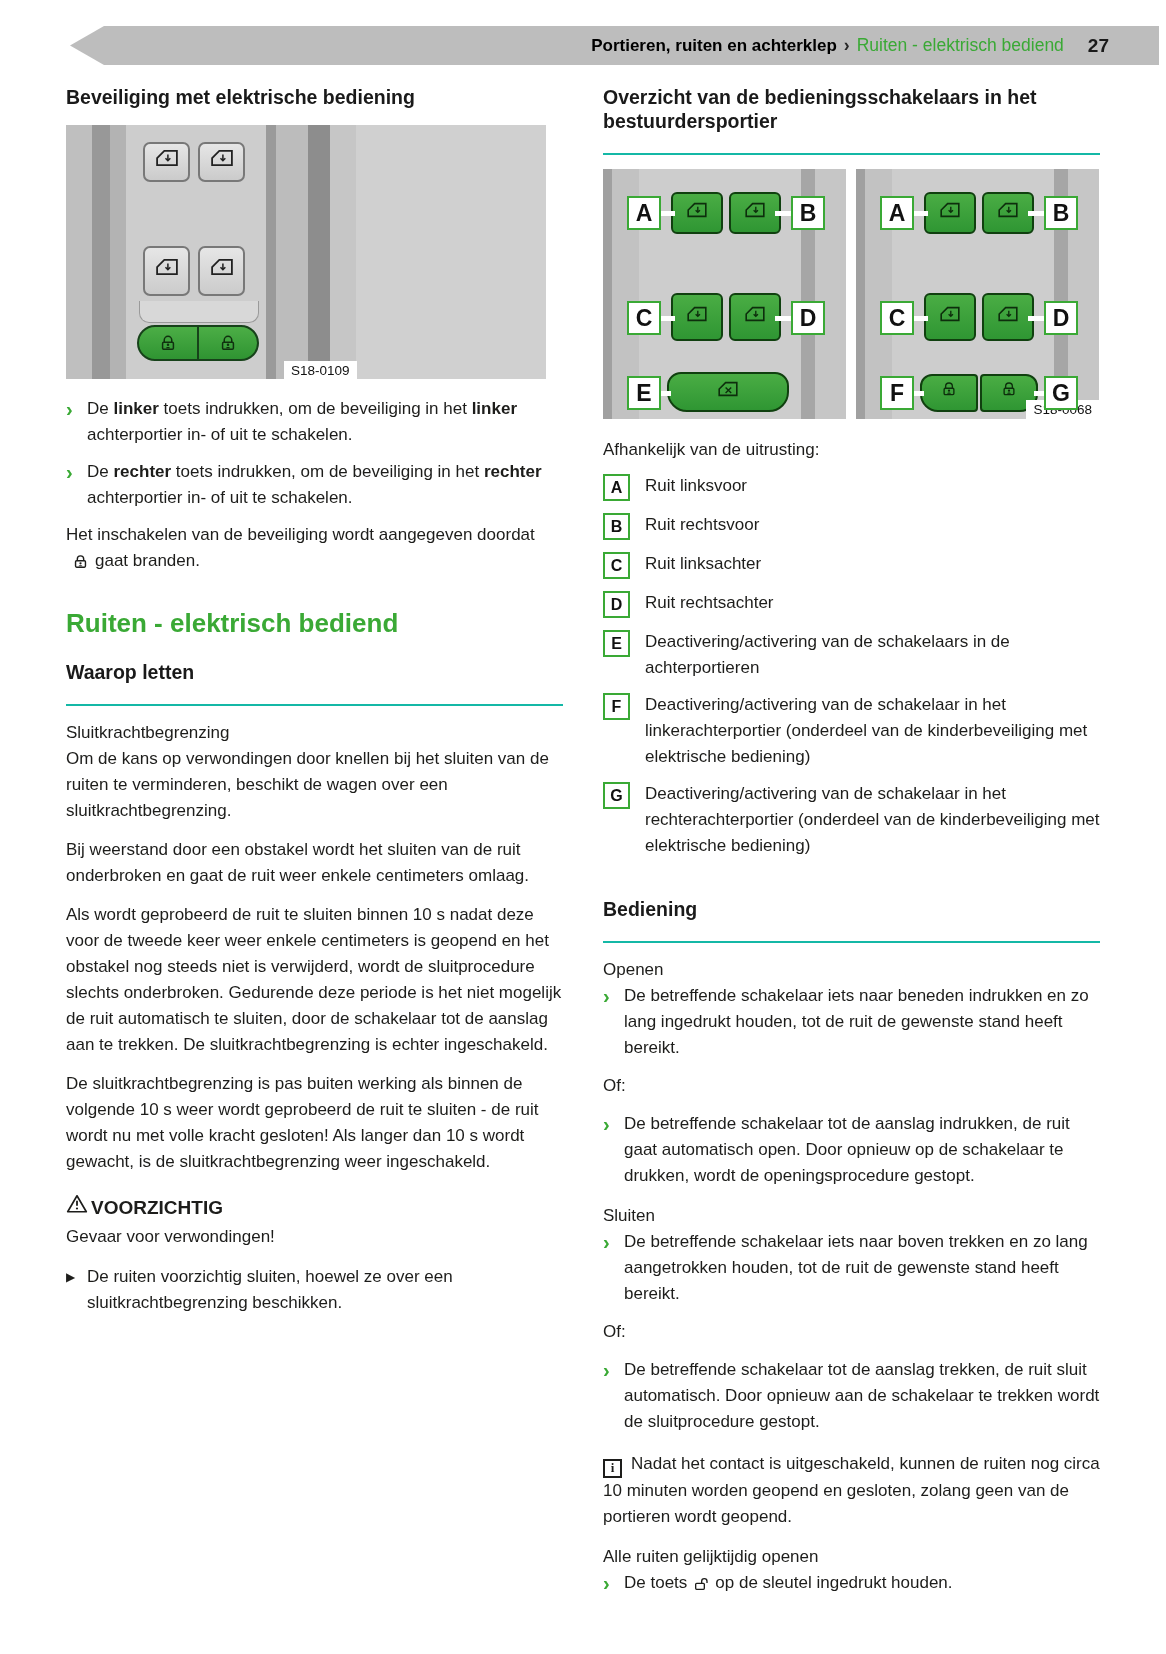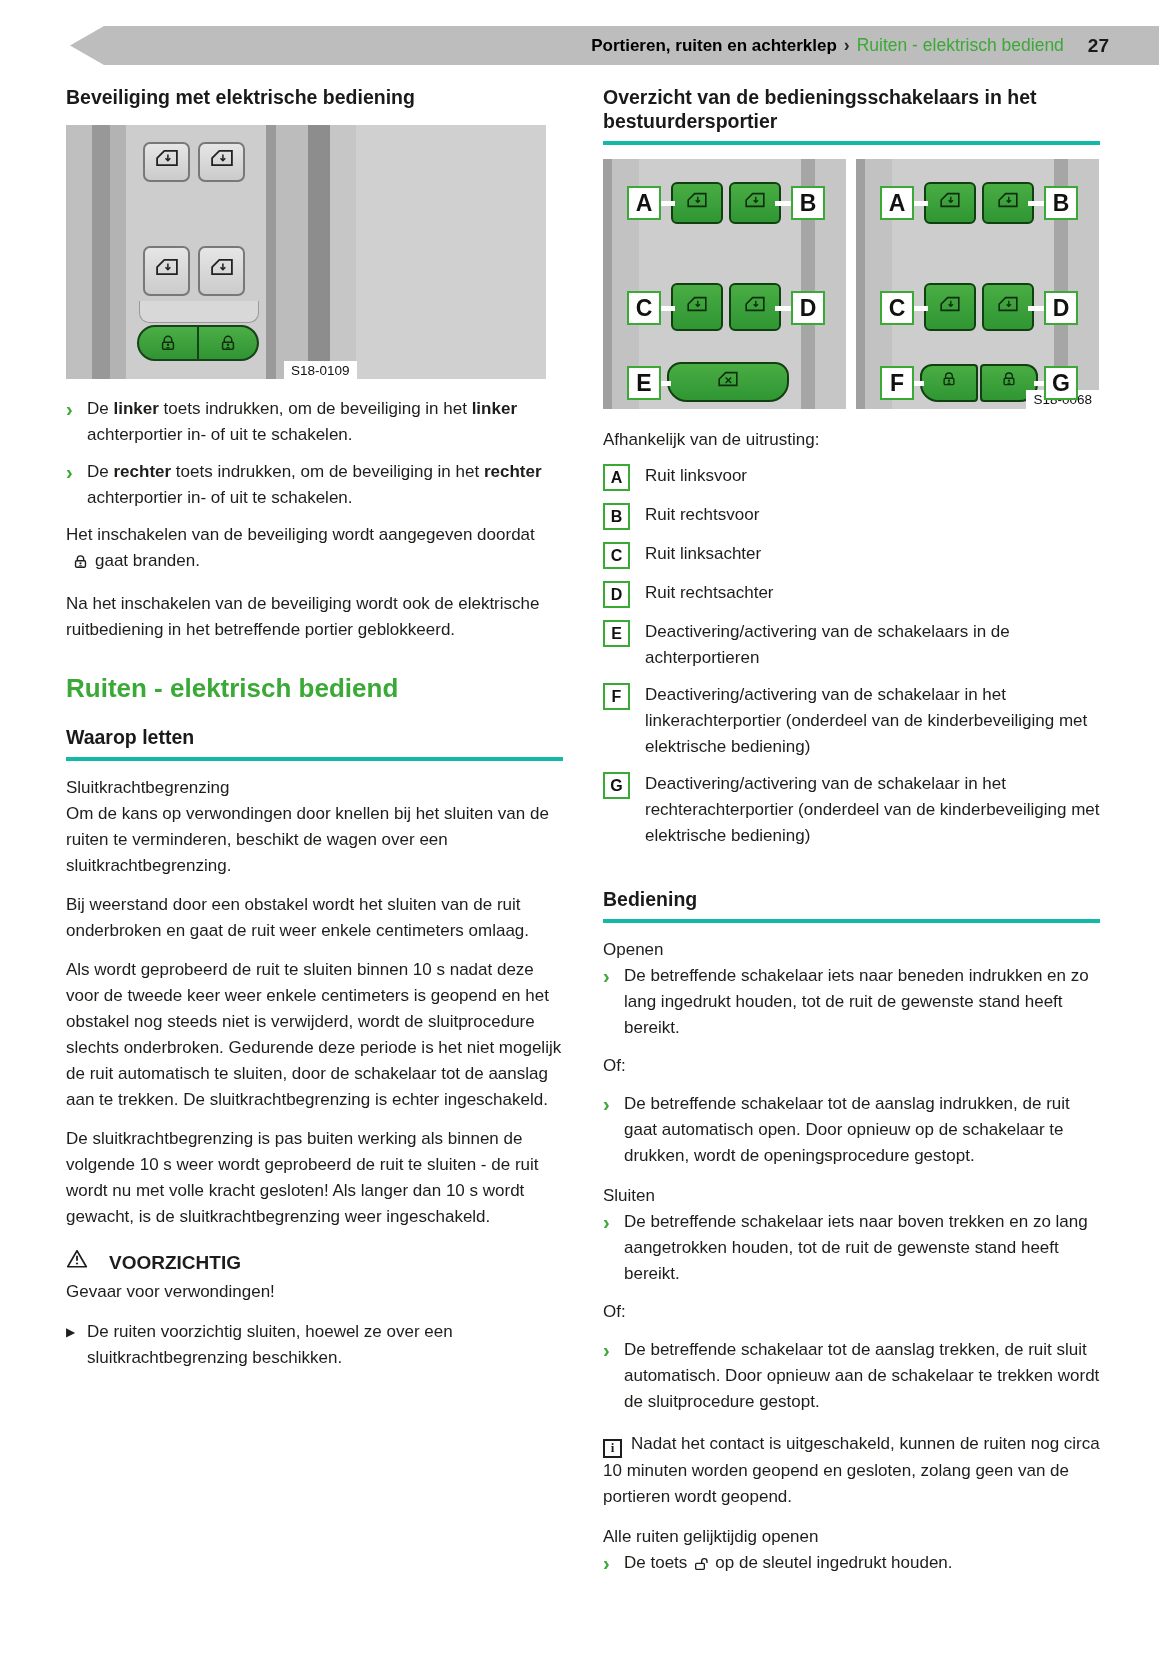--- a/index.html
+++ b/index.html
@@ -22,21 +22,21 @@
   .crumb-topic { font-size:17.5px; color:#3aa935; }
   .page-num { font-weight:700; font-size:19px; color:#1a1a1a; margin-left:24px; }
 
   
   .columns { position:absolute; top:85px; left:66px; width:1034px; display:flex; gap:40px; }
   .col { width:497px; font-size:17px; line-height:26px; }
 
   h2.green-h { color:#3aa935; font-size:26px; line-height:30px; margin:30px 0 22px; font-weight:700; }
   h3.plain-h { font-size:19.5px; line-height:24px; margin:0 0 16px; font-weight:700; color:#1a1a1a;}
   h3.ruled-h { font-size:19.5px; line-height:24px; margin:0 0 14px; font-weight:700; color:#1a1a1a;
-               border-bottom:4px solid #14b8a6; padding-bottom:8px; }
+               border-bottom:2px solid #14b8a6; padding-bottom:20px; }
   .bold-lead { font-weight:400; margin:0; }
   p.body-p { margin:0 0 13px; }
 
   
   .brow { display:flex; margin:0 0 11px; }
   .chev { color:#3aa935; font-weight:700; font-size:20px; line-height:26px; width:21px; flex:0 0 21px; }
   .tri  { color:#1d1d1b; font-size:12px; line-height:26px; width:21px; flex:0 0 21px; }
   .btext { flex:1; }
   .ofp { margin:12px 0 12px; }
 
@@ -45,21 +45,21 @@
   .lkey { flex:0 0 27px; height:27px; margin-top:1px; background:#fff;
           border:2px solid #3aa935; display:flex; align-items:center; justify-content:center;
           font-weight:700; font-size:16px; color:#111; }
   .ltext { flex:1; }
 
   
   .inline-ic { display:inline-block; vertical-align:-4px; margin:0 6px; }
   .info-box { display:inline-flex; width:19px; height:19px; border:2px solid #1d1d1b;
               align-items:center; justify-content:center; font-weight:700; font-size:13px;
               font-family:"Liberation Serif", serif; vertical-align:-3px; margin-right:9px; }
-  .warn-row { display:flex; align-items:center; gap:21px; margin:18px 0 2px; }
+  .warn-row { display:flex; align-items:center; gap:3px; margin:18px 0 2px; }
   .warn-title { font-weight:700; font-size:19px; }
 
   
   .fig1 { position:relative; width:480px; height:254px; margin:0 0 17px;
     background:linear-gradient(90deg,
       #bfbfbf 0 26px, #989898 26px 44px, #b3b3b3 44px 60px,
       #cdcdcd 60px 200px, #9a9a9a 200px 210px, #bcbcbc 210px 242px,
       #8d8d8d 242px 264px, #c6c6c6 264px 290px, #d0d0d0 290px 480px);
   }
   .sw { position:absolute; background:linear-gradient(#e6e6e6,#cbcbcb);
@@ -165,21 +165,20 @@
       <span class="btext"><span>De </span><b>rechter</b><span> toets indrukken, om de beveiliging in het </span><b>rechter</b><span> achterportier in- of uit te schakelen.</span></span>
     </div>
 
     <p class="body-p" style="margin-top:3px;"><span>Het inschakelen van de beveiliging wordt aangegeven doordat</span><span class="inline-ic"><svg width="17" height="17" viewBox="0 0 24 24">
             <path d="M7.5 11 V8.5 a4.5 4.5 0 0 1 9 0 V11" fill="none" stroke="#1d1d1b" stroke-width="2"></path>
             <rect x="5" y="11" width="14" height="9" rx="1.5" fill="none" stroke="#1d1d1b" stroke-width="2"></rect>
             <circle cx="12" cy="14.5" r="1.6" fill="#1d1d1b"></circle>
             <path d="M9.4 18.8 c0-2 5.2-2 5.2 0 Z" fill="#1d1d1b"></path>
           </svg></span><span>gaat branden.</span></p>
 
-    <p class="body-p">Na het inschakelen van de beveiliging wordt ook de elektrische ruitbediening in het betreffende portier geblokkeerd.</p>
 
     <h2 class="green-h">Ruiten - elektrisch bediend</h2>
 
     <h3 class="ruled-h">Waarop letten</h3>
 
     <p class="bold-lead">Sluitkrachtbegrenzing</p>
     <p class="body-p">Om de kans op verwondingen door knellen bij het sluiten van de ruiten te verminderen, beschikt de wagen over een sluitkrachtbegrenzing.</p>
     <p class="body-p">Bij weerstand door een obstakel wordt het sluiten van de ruit onderbroken en gaat de ruit weer enkele centimeters omlaag.</p>
     <p class="body-p">Als wordt geprobeerd de ruit te sluiten binnen 10 s nadat deze voor de tweede keer weer enkele centimeters is geopend en het obstakel nog steeds niet is verwijderd, wordt de sluitprocedure slechts onderbroken. Gedurende deze periode is het niet mogelijk de ruit automatisch te sluiten, door de schakelaar tot de aanslag aan te trekken. De sluitkrachtbegrenzing is echter ingeschakeld.</p>
     <p class="body-p">De sluitkrachtbegrenzing is pas buiten werking als binnen de volgende 10 s weer wordt geprobeerd de ruit te sluiten - de ruit wordt nu met volle kracht gesloten! Als langer dan 10 s wordt gewacht, is de sluitkrachtbegrenzing weer ingeschakeld.</p>

